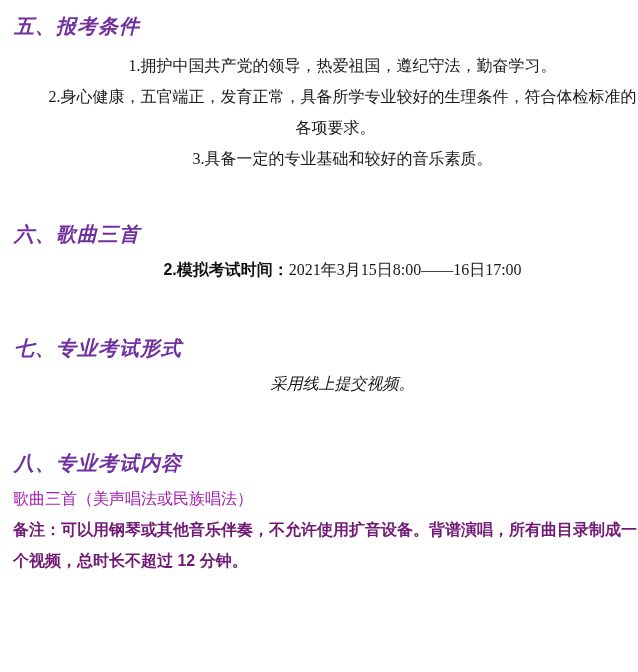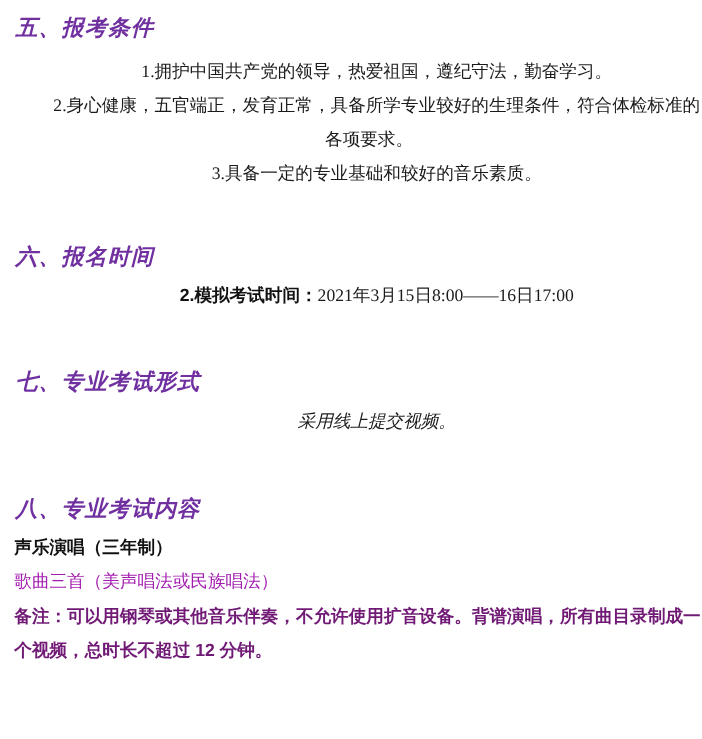--- a/index.html
+++ b/index.html
@@ -83,35 +83,34 @@
   <section>
     <h2 class="heading h-conditions">五、报考条件</h2>
     <div class="para-block pb-conditions">
       <p class="para">1.拥护中国共产党的领导，热爱祖国，遵纪守法，勤奋学习。</p>
       <p class="para">2.身心健康，五官端正，发育正常，具备所学专业较好的生理条件，符合体检标准的各项要求。</p>
       <p class="para">3.具备一定的专业基础和较好的音乐素质。</p>
     </div>
   </section>
 
   <section>
-    <h2 class="heading h-schedule">六、报名时间</h2>
+    <h2 class="heading h-schedule">六、歌曲三首</h2>
     <div class="para-block pb-schedule">
       <p class="para"><span class="sched-label">2.模拟考试时间：</span><span class="sched-value">2021年3月15日8:00——16日17:00</span></p>
     </div>
   </section>
 
   <section>
     <h2 class="heading h-format">七、专业考试形式</h2>
     <div class="para-block pb-format">
       <p class="para">采用线上提交视频。</p>
     </div>
   </section>
 
   <section>
     <h2 class="heading h-content">八、专业考试内容</h2>
     <div class="content-block">
-      <p class="program-title">声乐演唱（三年制）</p>
       <p class="program-detail">歌曲三首（美声唱法或民族唱法）</p>
       <p class="note">备注：可以用钢琴或其他音乐伴奏，不允许使用扩音设备。背谱演唱，所有曲目录制成一个视频，总时长不超过 12 分钟。</p>
     </div>
   </section>
 
 </div>
 
 </body></html>

